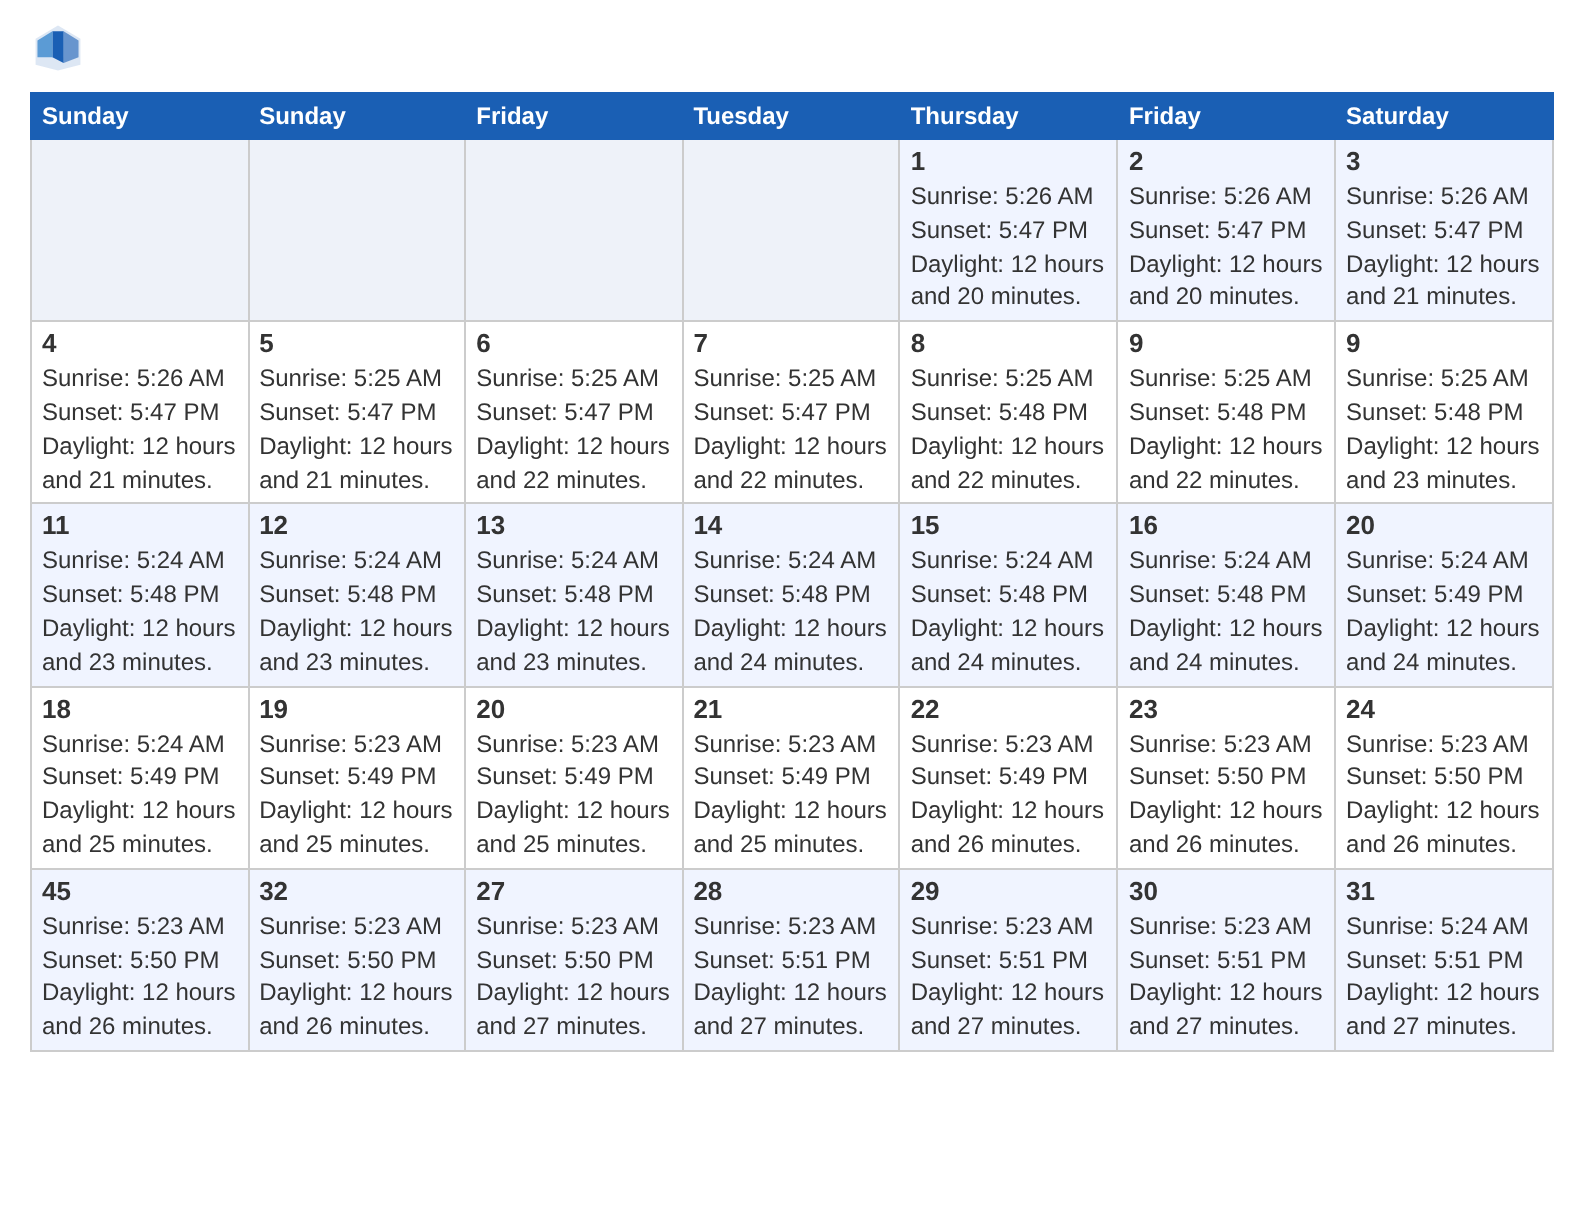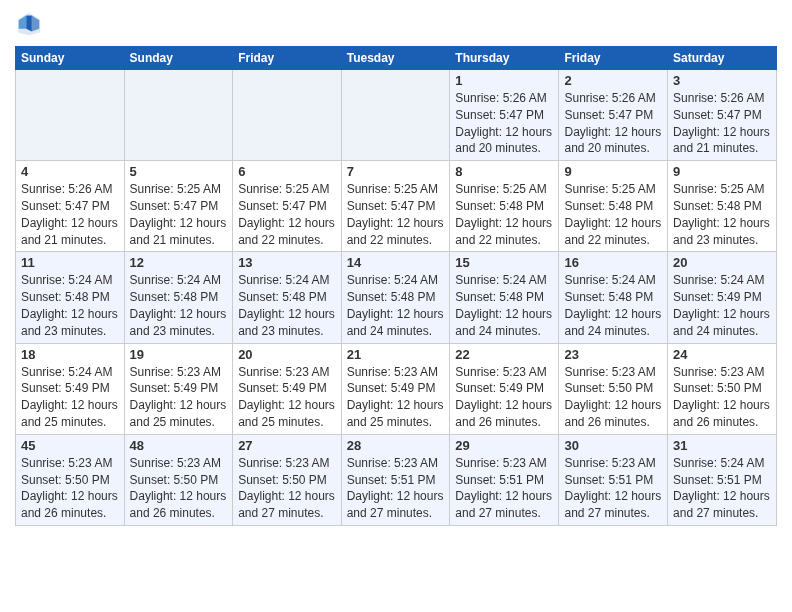--- a/index.html
+++ b/index.html
@@ -320,21 +320,21 @@
         </tr>
         <tr class="row-alt">
           <td>
             <span class="day-num">45</span>
             <div class="day-info" style="white-space: pre-line;">Sunrise: 5:23 AM
 Sunset: 5:50 PM
 Daylight: 12 hours
 and 26 minutes.</div>
           </td>
           <td>
-            <span class="day-num">48</span>
+            <span class="day-num">32</span>
             <div class="day-info" style="white-space: pre-line;">Sunrise: 5:23 AM
 Sunset: 5:50 PM
 Daylight: 12 hours
 and 26 minutes.</div>
           </td>
           <td>
             <span class="day-num">27</span>
             <div class="day-info" style="white-space: pre-line;">Sunrise: 5:23 AM
 Sunset: 5:50 PM
 Daylight: 12 hours

